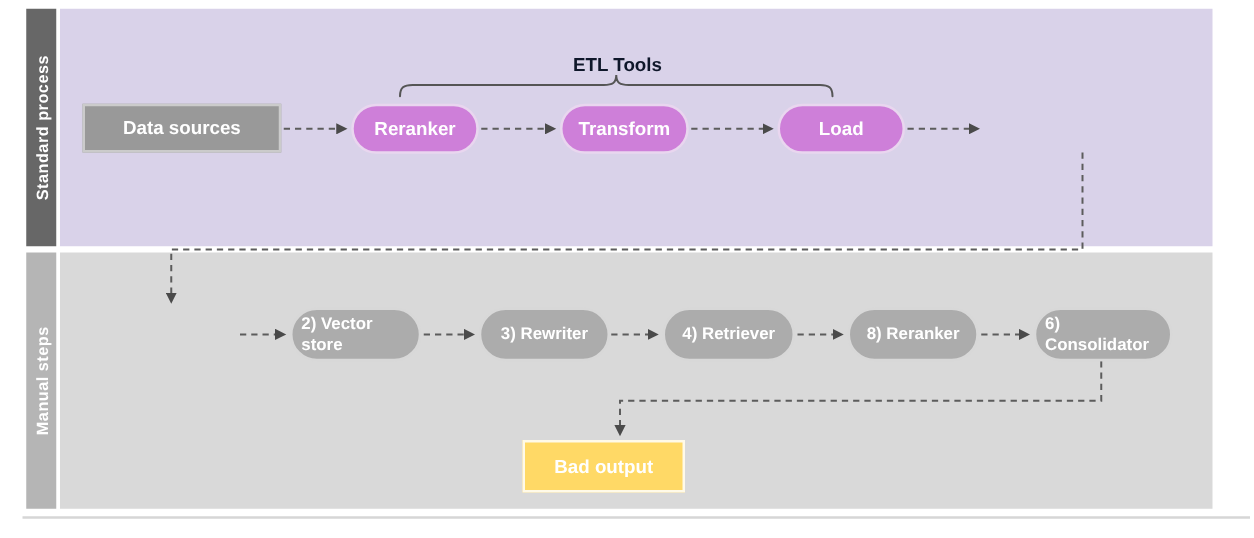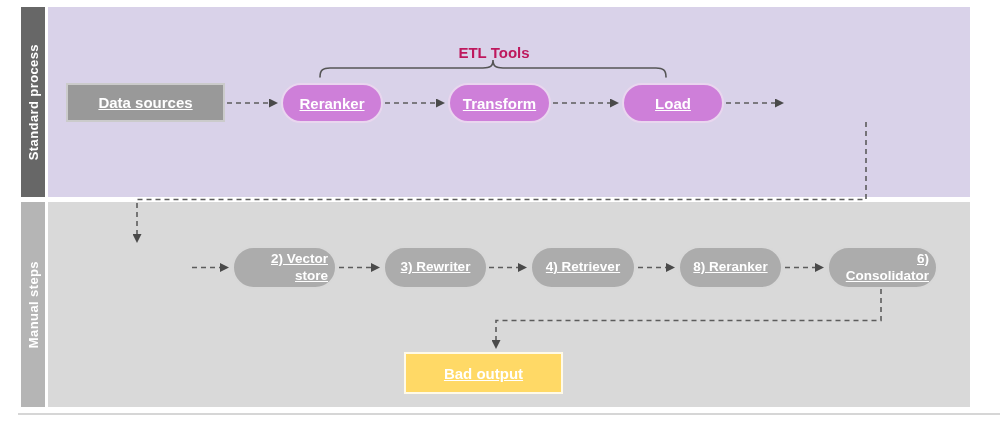--- a/index.html
+++ b/index.html
@@ -12,29 +12,29 @@
   .bar-manual{top:202px;height:205px;background:#b5b5b5;}
   .vtext{writing-mode:vertical-rl;transform:rotate(180deg);color:#ffffff;font-weight:bold;font-size:13px;letter-spacing:.4px;white-space:nowrap;}
 
   
   .lane{position:absolute;left:48px;width:922px;}
   .lane-standard{top:7px;height:190px;background:#d9d2e9;}
   .lane-manual{top:202px;height:205px;background:#d9d9d9;}
 
   
   .node{position:absolute;display:flex;align-items:center;justify-content:center;
-        text-align:right;color:#ffffff;font-weight:bold;box-sizing:border-box;text-decoration:underline;}
+        text-align:left;color:#ffffff;font-weight:bold;box-sizing:border-box;}
   .rectnode{background:#999999;border:2px solid #cbcbcb;font-size:15px;}
   .etlpill{background:#ce7fd9;border:2px solid #e9d6ef;border-radius:21px;font-size:15px;}
   .mpill{background:#acacac;border:2px solid #d8d8d8;border-radius:22px;
          font-size:13.5px;line-height:1.25;padding:0 7px;}
   .badbox{background:#ffd966;border:2px solid rgba(255,255,255,.85);font-size:15px;}
 
   .etl-label{position:absolute;left:428px;top:44px;width:132px;text-align:center;
-             color:#be185d;font-weight:bold;font-size:15px;}
+             color:#0f172a;font-weight:bold;font-size:15px;}
 
   .divider{position:absolute;left:18px;top:413px;width:982px;height:2px;background:#d6d6d6;}
 
   svg.connectors{position:absolute;left:0;top:0;width:1003px;height:430px;pointer-events:none;}
   .dash{stroke:#5c5c5c;stroke-width:1.6;stroke-dasharray:5 4;fill:none;}
   .brace{stroke:#555555;stroke-width:1.6;fill:none;stroke-linecap:round;}
 </style>
 </head>
 <body>
 
@@ -80,17 +80,17 @@
   <div class="node etlpill" style="left:281px;top:83px;width:102px;height:40px;">Reranker</div>
   <div class="node etlpill" style="left:448px;top:83px;width:103px;height:40px;">Transform</div>
   <div class="node etlpill" style="left:622px;top:83px;width:102px;height:40px;">Load</div>
 
   <div class="node mpill" style="left:232px;top:246px;width:105px;height:43px;">2) Vector store</div>
   <div class="node mpill" style="left:383px;top:246px;width:105px;height:43px;">3) Rewriter</div>
   <div class="node mpill" style="left:530px;top:246px;width:106px;height:43px;">4) Retriever</div>
   <div class="node mpill" style="left:678px;top:246px;width:105px;height:43px;">8) Reranker</div>
   <div class="node mpill" style="left:827px;top:246px;width:111px;height:43px;">6) Consolidator</div>
 
-  <div class="node badbox" style="left:404px;top:352px;width:159px;height:42px;">Bad output</div>
+  <div class="node badbox" style="left:418px;top:352px;width:130px;height:42px;">Bad output</div>
 
   <div class="divider"></div>
 
 </div>
 
 </body></html>

